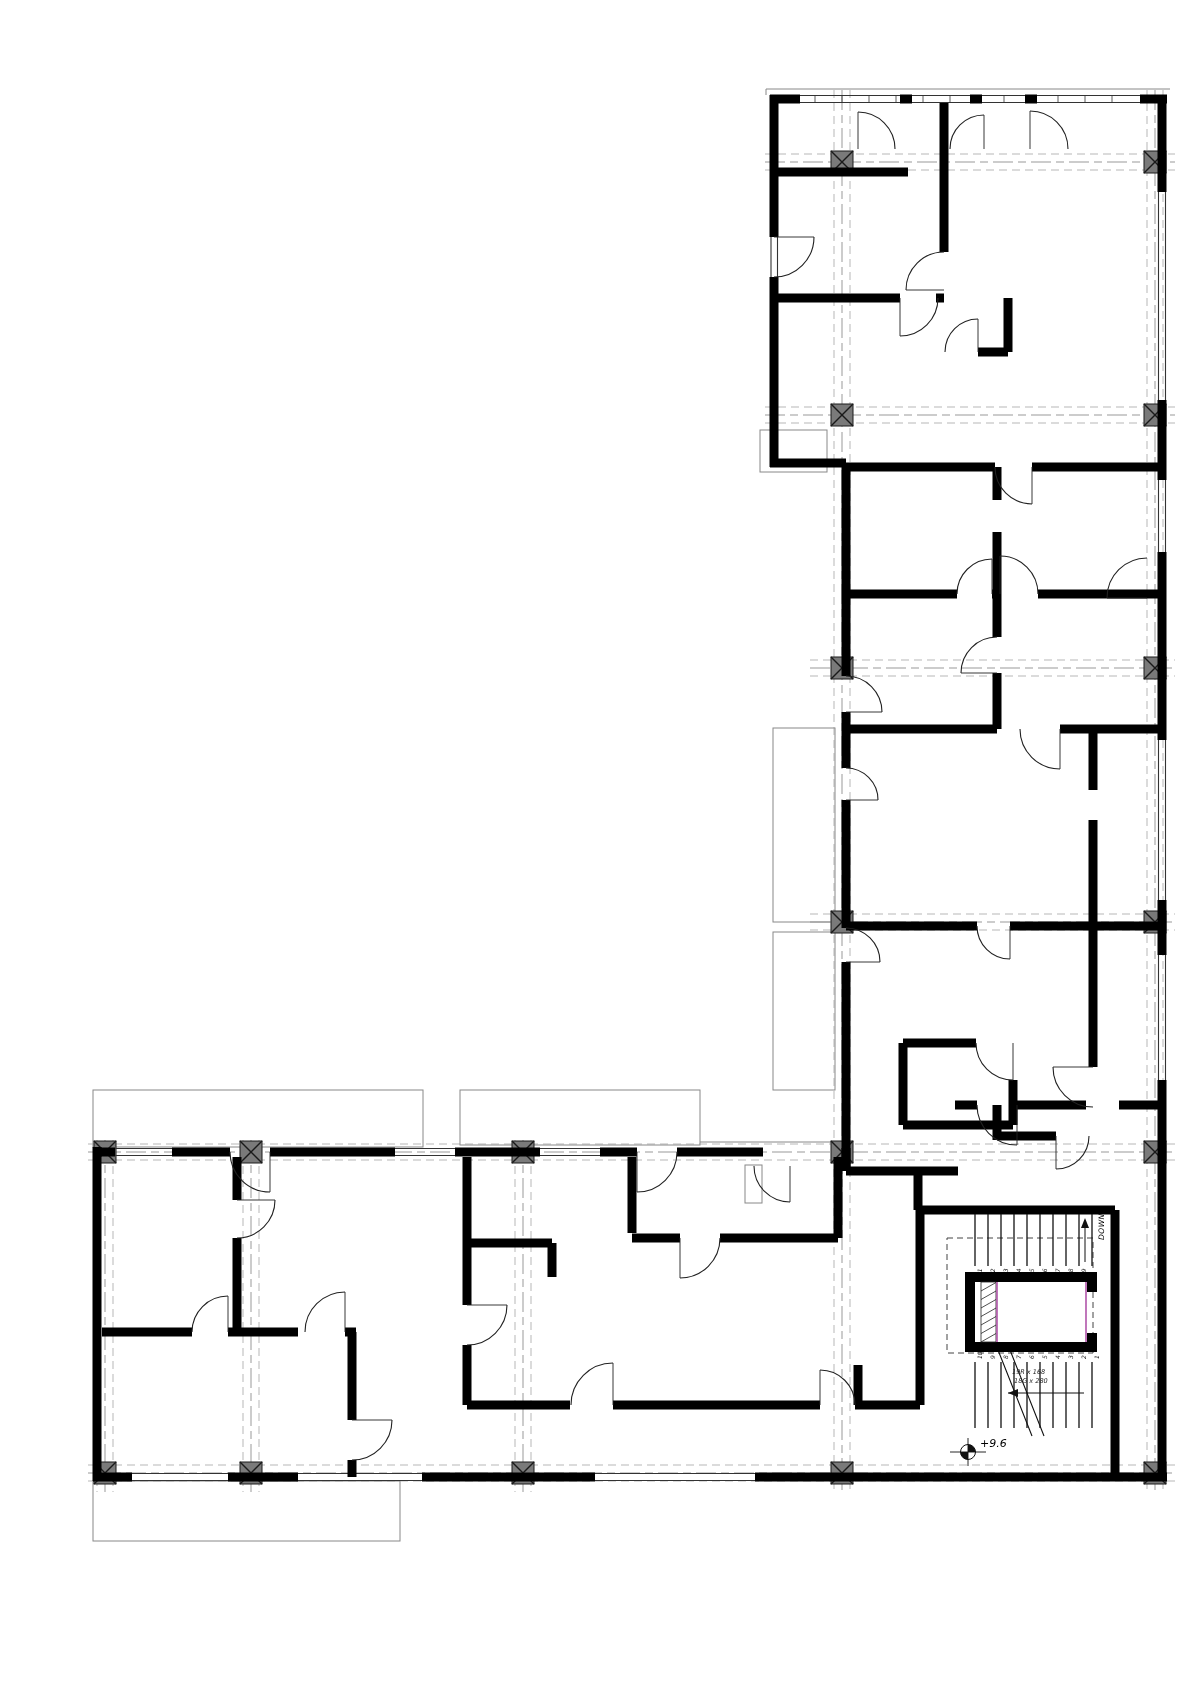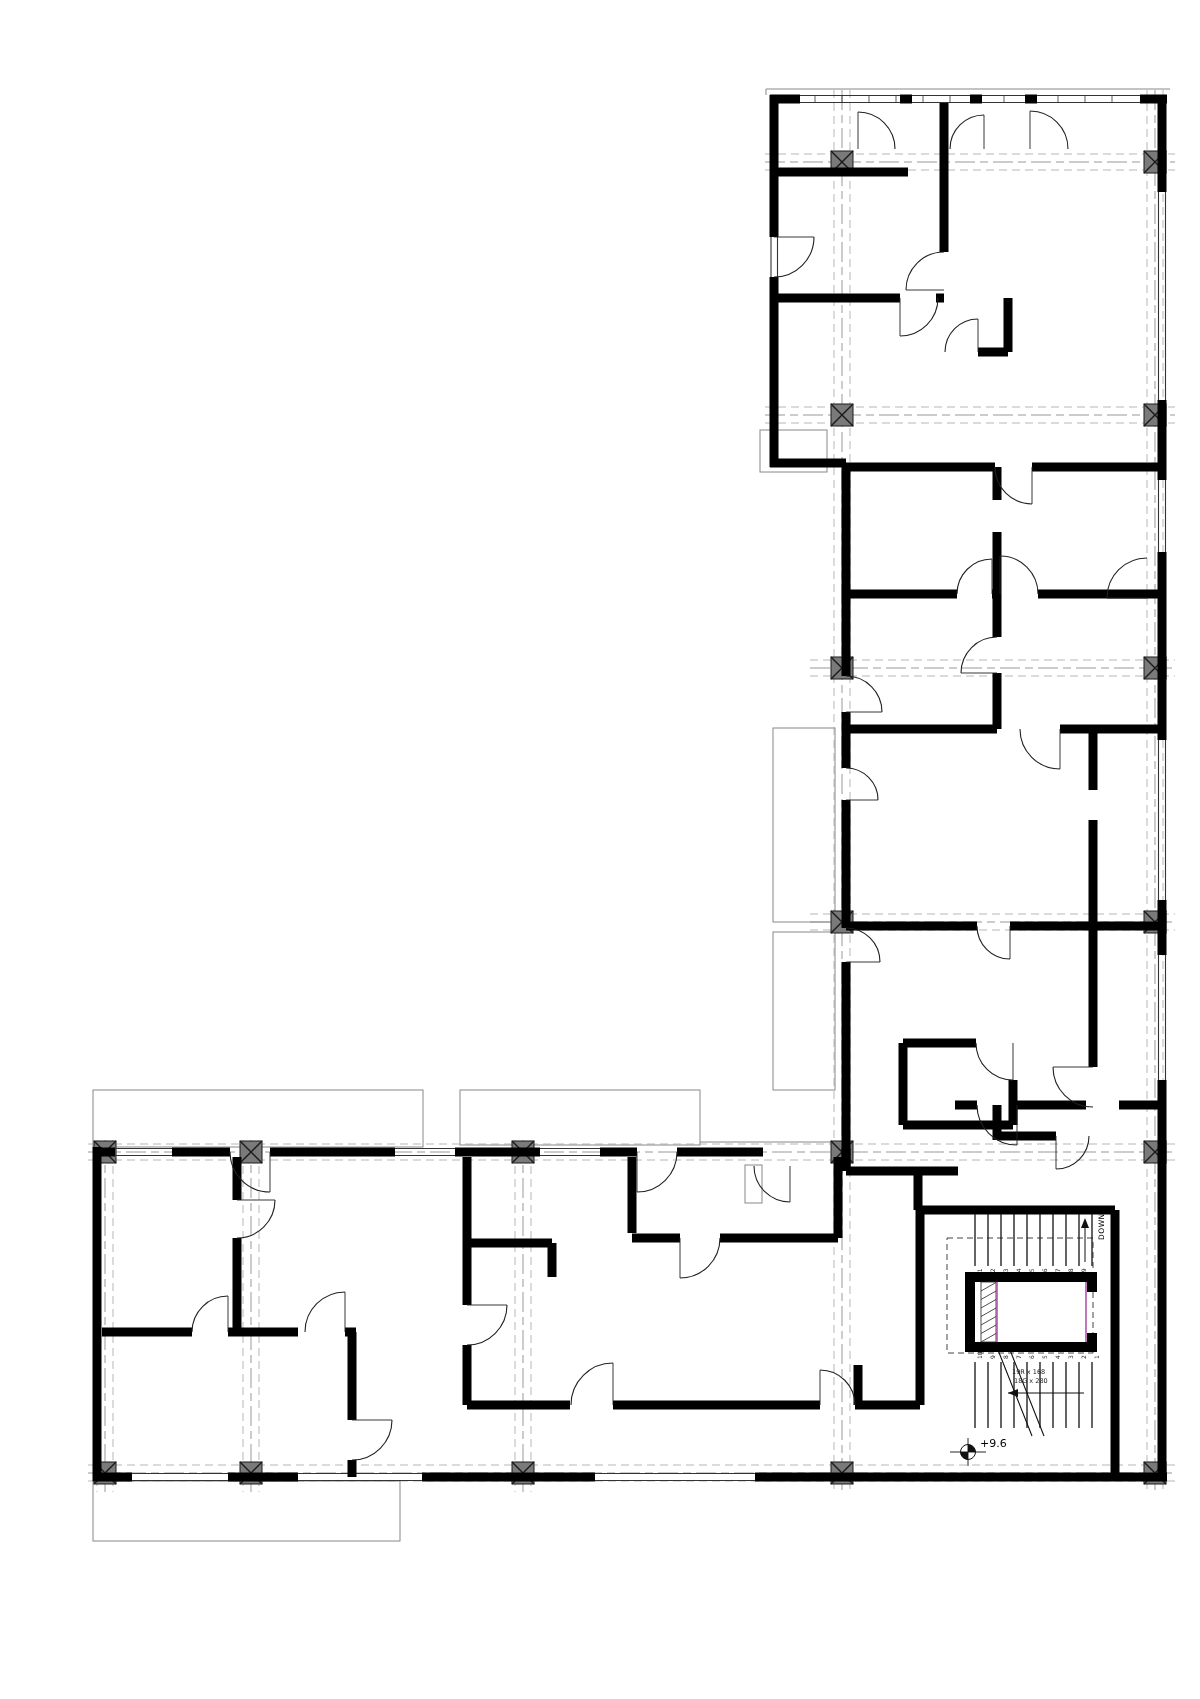--- a/index.html
+++ b/index.html
@@ -1,16 +1,16 @@
 <!DOCTYPE html>
 <html><head>
 <meta charset="utf-8">
 <style>
   html,body{margin:0;padding:0;background:#fff;}
-  #stage{width:1200px;height:1699px;position:relative;background:var(--bg,#fff);}
+  #stage{width:1200px;height:1699px;position:relative;background:var(--bg,#fff);font-style:italic;}
   svg{display:block;}
   .wall{stroke:var(--wall,#000);stroke-width:9;fill:none;}
   .wall10{stroke:var(--wall,#000);stroke-width:10;fill:none;}
   .thin{stroke:var(--thin,#888);stroke-width:1;fill:none;}
   .win{stroke:var(--win,#333);stroke-width:1.1;fill:none;}
   .arc{stroke:#222;stroke-width:1.1;fill:none;}
   .leaf{stroke:#222;stroke-width:.9;}
   .dashrect{stroke:#444;stroke-width:1;fill:none;stroke-dasharray:6 4;}
   .tread{stroke:#111;stroke-width:1.3;}
   .brk{stroke:#111;stroke-width:1.1;fill:none;}

